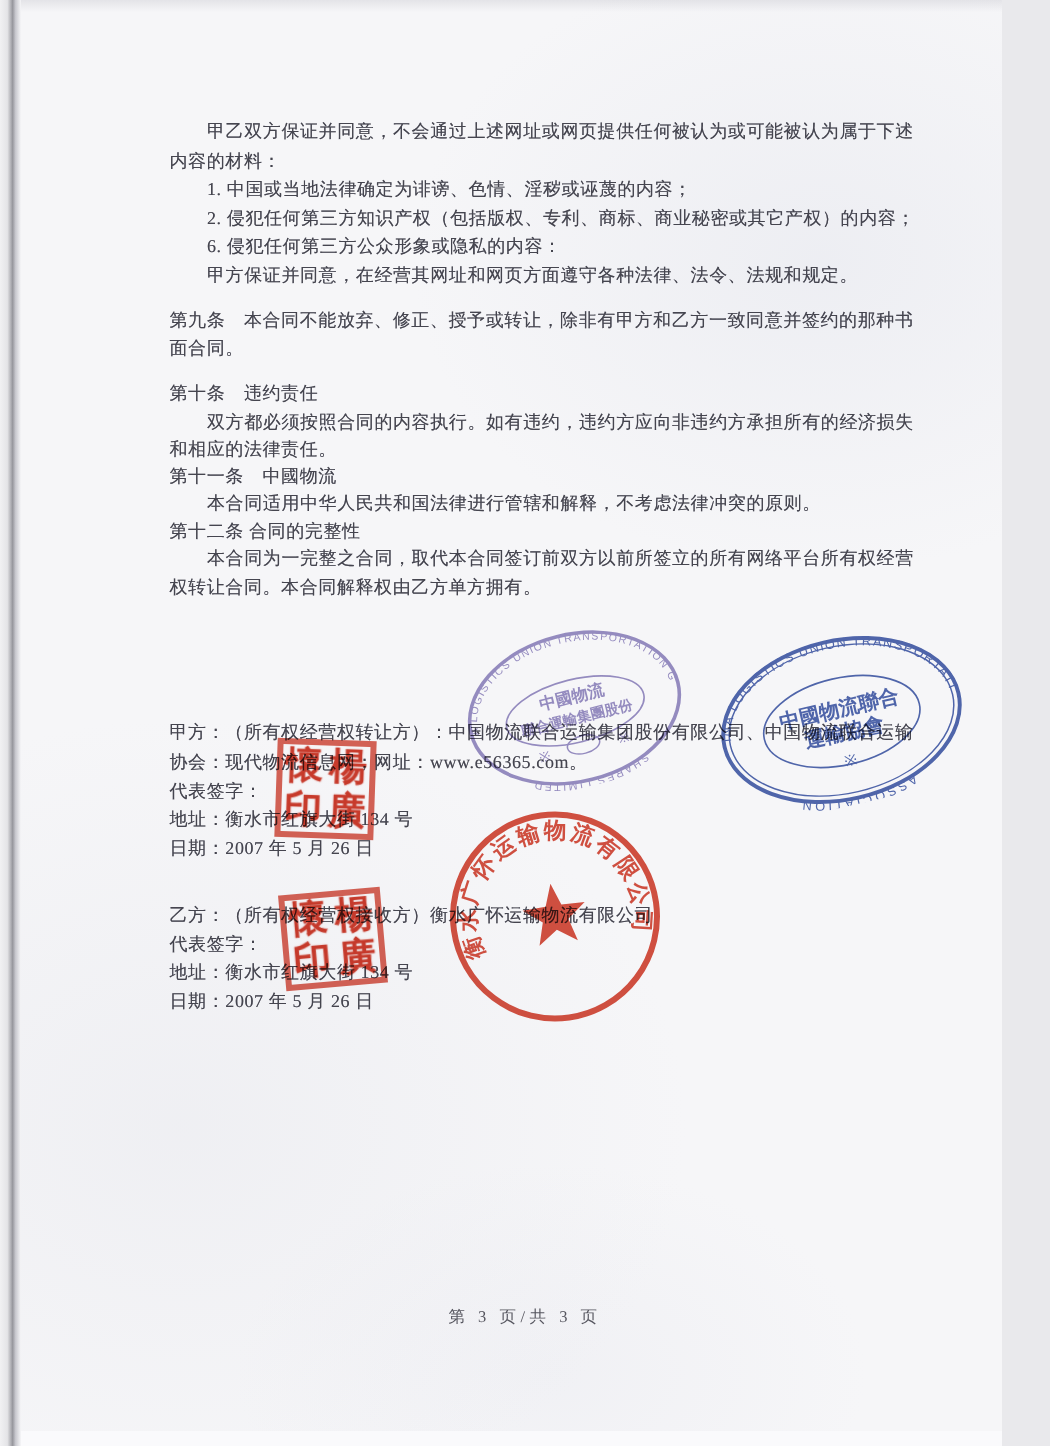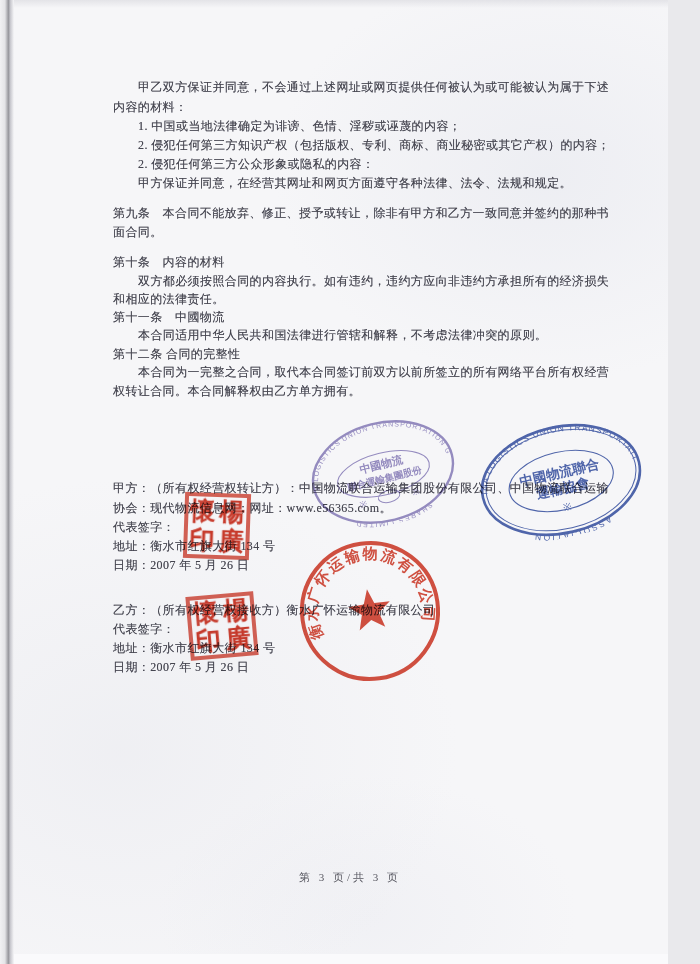--- a/index.html
+++ b/index.html
@@ -36,25 +36,25 @@
 <body>
 
 <div class="page">
   <div class="edge-top"></div>
   <div class="edge-bottom"></div>
 
   <div class="ln ind" style="top:80px">甲乙双方保证并同意，不会通过上述网址或网页提供任何被认为或可能被认为属于下述</div>
   <div class="ln" style="top:100px">内容的材料：</div>
   <div class="ln ind" style="top:119px">1. 中国或当地法律确定为诽谤、色情、淫秽或诬蔑的内容；</div>
   <div class="ln ind" style="top:138px">2. 侵犯任何第三方知识产权（包括版权、专利、商标、商业秘密或其它产权）的内容；</div>
-  <div class="ln ind" style="top:157px">2. 侵犯任何第三方公众形象或隐私的内容：</div>
+  <div class="ln ind" style="top:157px">6. 侵犯任何第三方公众形象或隐私的内容：</div>
   <div class="ln ind" style="top:176px">甲方保证并同意，在经营其网址和网页方面遵守各种法律、法令、法规和规定。</div>
   <div class="ln" style="top:206px">第九条　本合同不能放弃、修正、授予或转让，除非有甲方和乙方一致同意并签约的那种书</div>
   <div class="ln" style="top:225px">面合同。</div>
-  <div class="ln" style="top:255px">第十条　内容的材料</div>
+  <div class="ln" style="top:255px">第十条　违约责任</div>
   <div class="ln ind" style="top:274px">双方都必须按照合同的内容执行。如有违约，违约方应向非违约方承担所有的经济损失</div>
   <div class="ln" style="top:292px">和相应的法律责任。</div>
   <div class="ln" style="top:310px">第十一条　中國物流</div>
   <div class="ln ind" style="top:328px">本合同适用中华人民共和国法律进行管辖和解释，不考虑法律冲突的原则。</div>
   <div class="ln" style="top:347px">第十二条 合同的完整性</div>
   <div class="ln ind" style="top:365px">本合同为一完整之合同，取代本合同签订前双方以前所签立的所有网络平台所有权经营</div>
   <div class="ln" style="top:384px">权转让合同。本合同解释权由乙方单方拥有。</div>
 
   <div class="ln" style="top:481px">甲方：（所有权经营权转让方）：中国物流联合运输集团股份有限公司、中国物流联合运输</div>
   <div class="ln" style="top:501px">协会：现代物流信息网；网址：www.e56365.com。</div>

